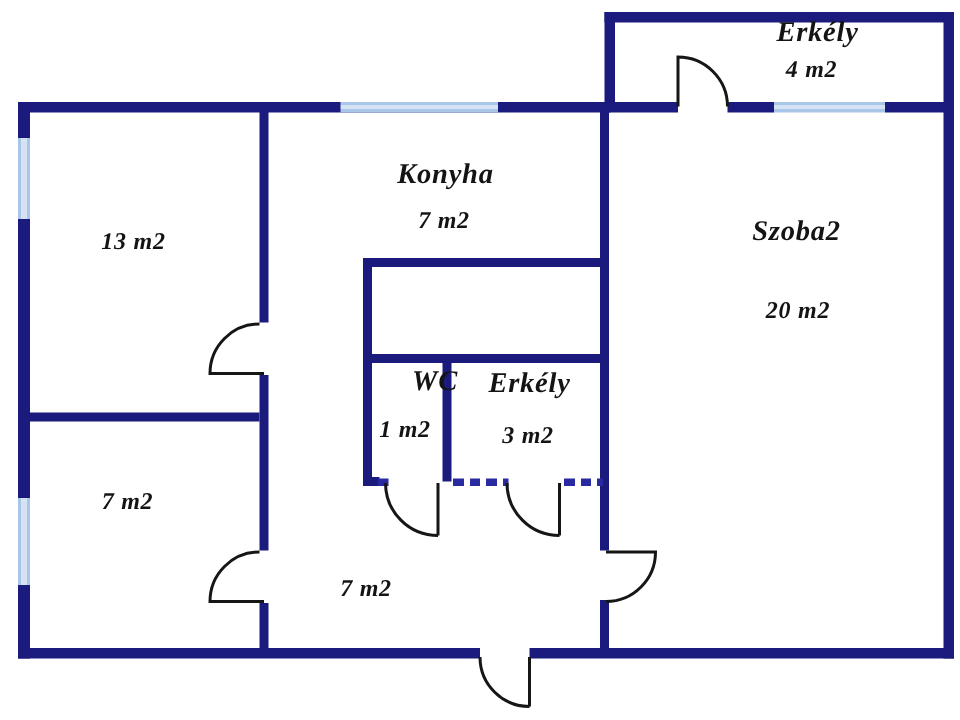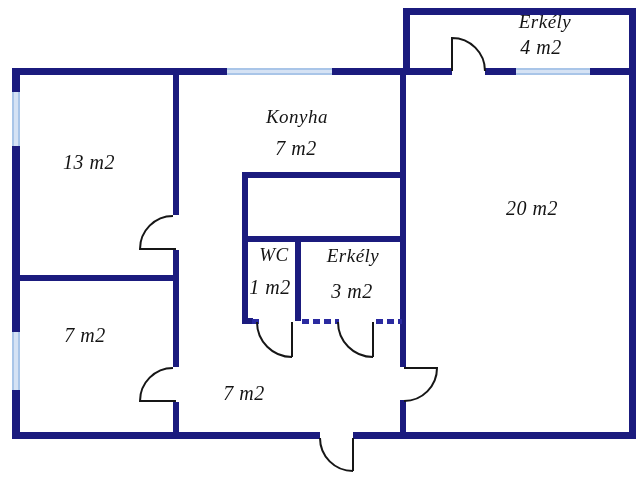--- a/index.html
+++ b/index.html
@@ -9,24 +9,24 @@
   }
   .w{position:absolute;background:var(--wall,#1b1b7e);}
   .win{position:absolute;}
   .win.h{background:linear-gradient(to bottom, var(--window) 0 2px, var(--window-light) 2px 5px, var(--window) 5px 100%);}
   .win.v{background:linear-gradient(to right, var(--window) 0 2px, var(--window-light) 2px 6px, var(--window) 6px 100%);}
   .thr{position:absolute;height:5px;background:repeating-linear-gradient(90deg, var(--threshold) 0 7px, transparent 7px 11px);}
   .doors{position:absolute;left:0;top:0;}
   .doors path{fill:none;stroke:var(--door,#161616);stroke-width:2px;}
   .label{
     position:absolute;transform:translate(-50%,-50%);
-    font-weight:normal;font-style:italic;font-size:19px;color:var(--text,#141414);
+    font-weight:bold;font-style:italic;font-size:19px;color:var(--text,#141414);
     white-space:nowrap;letter-spacing:0.5px;
   }
-  .label.area{font-size:20px;}
+  .label.area{font-size:16px;}
 </style>
 </head>
 <body>
 
 <div class="plan">
 
   <div class="w" style="left:12px;top:68px;width:8px;height:371px"></div>
   <div class="w" style="left:12px;top:68px;width:395px;height:7px"></div>
   <div class="w" style="left:403px;top:8px;width:233px;height:7px"></div>
   <div class="w" style="left:403px;top:8px;width:7px;height:64px"></div>
@@ -70,23 +70,24 @@
   </svg>
 
   <div class="label area" style="left:89px;top:162px">13 m2</div>
 
   <div class="label name" style="left:297px;top:117px">Konyha</div>
   <div class="label area" style="left:296px;top:148px">7 m2</div>
 
   <div class="label name" style="left:545px;top:22px">Erkély</div>
   <div class="label area" style="left:541px;top:47px">4 m2</div>
 
+  <div class="label name" style="left:531px;top:155px">Szoba2</div>
   <div class="label area" style="left:532px;top:208px">20 m2</div>
 
-  <div class="label name" style="left:274px;top:255px">WC</div>
+  <div class="label name" style="left:290px;top:255px">WC</div>
   <div class="label area" style="left:270px;top:287px">1 m2</div>
 
   <div class="label name" style="left:353px;top:256px">Erkély</div>
   <div class="label area" style="left:352px;top:291px">3 m2</div>
 
   <div class="label area" style="left:85px;top:335px">7 m2</div>
 
   <div class="label area" style="left:244px;top:393px">7 m2</div>
 
 </div>

